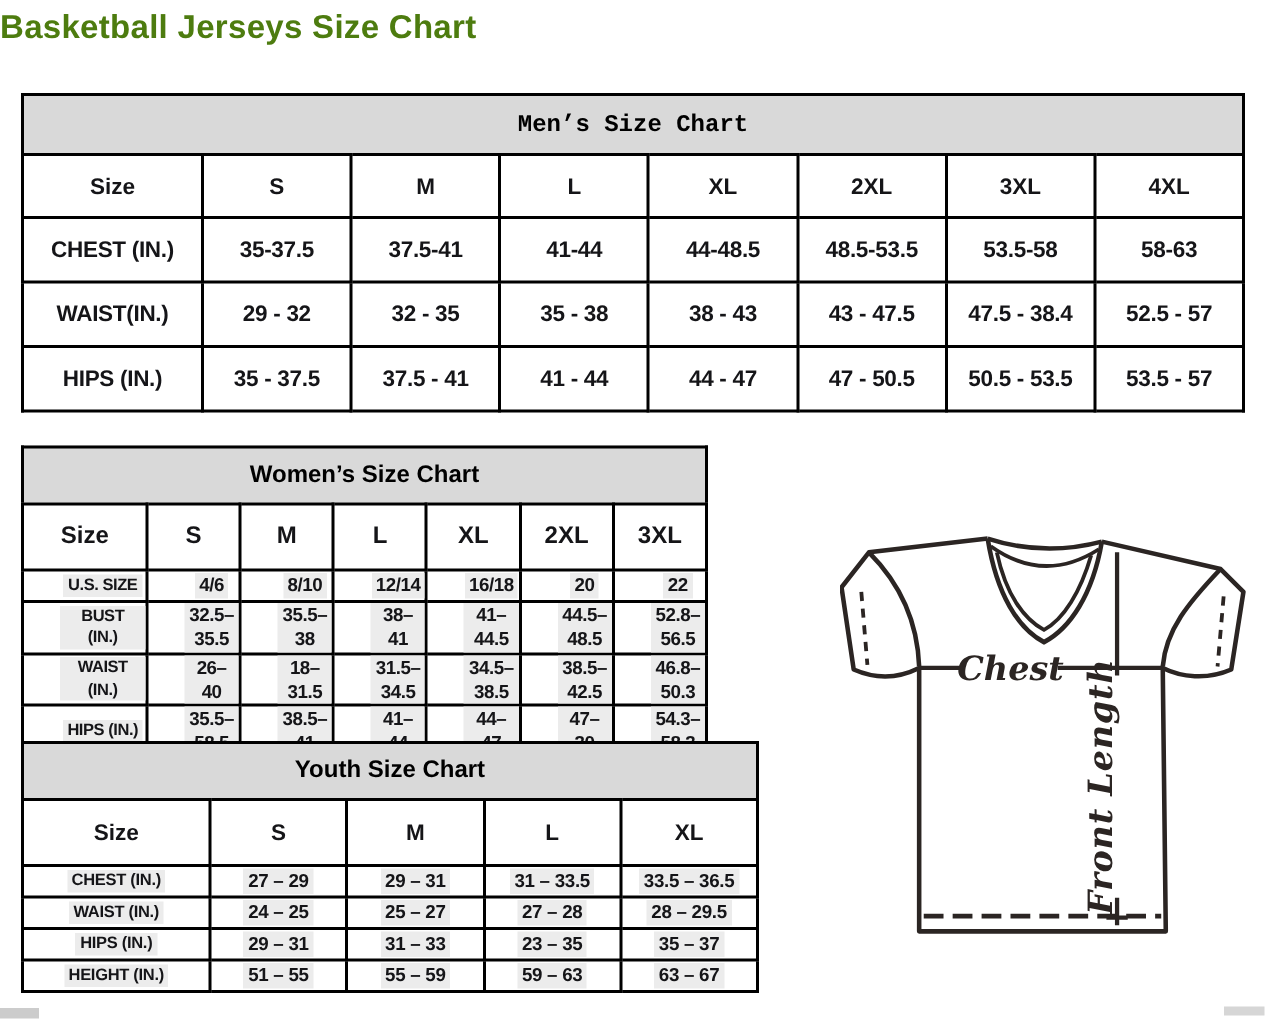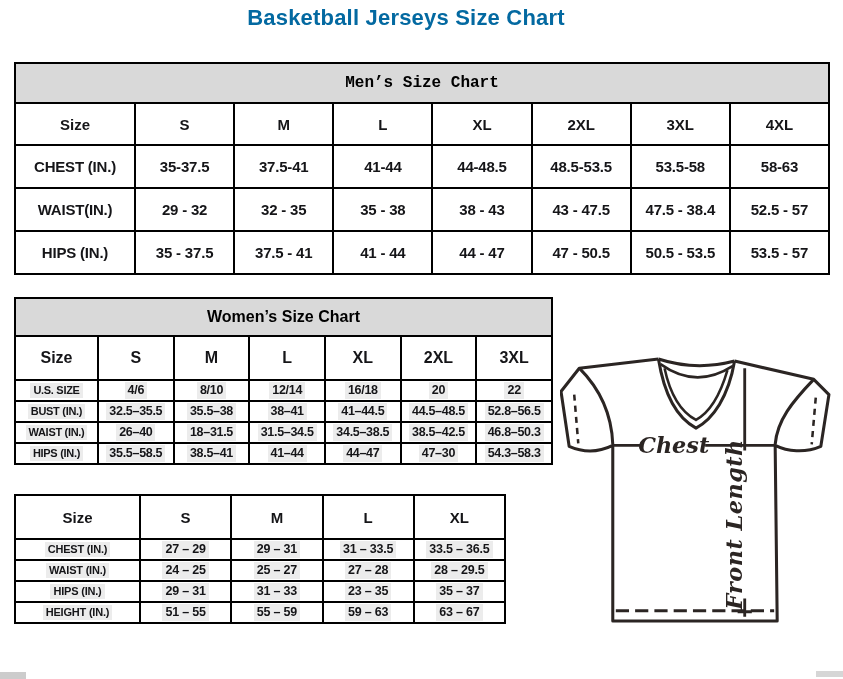--- a/index.html
+++ b/index.html
@@ -3,46 +3,46 @@
 <meta charset="utf-8">
 <style>
   html,body{margin:0;padding:0;}
   body{
     width:843px;height:679px;position:relative;overflow:hidden;
     background:#ffffff;color:#111;
     font-family:"Liberation Sans",sans-serif;
   }
   .page-title{
     position:absolute;top:5px;left:0;width:812px;margin:0;
-    text-align:center;font-size:22px;font-weight:bold;color:#0369a1;
+    font-size:22px;font-weight:bold;color:#4d7c0f;
     letter-spacing:.2px;
   }
   .size-table{position:absolute;}
   .t-title{
     background:#d9d9d9;border:2px solid #000;border-bottom:none;
     display:flex;align-items:center;justify-content:center;
     font-weight:bold;color:#000;
   }
   table{width:100%;border-collapse:collapse;table-layout:fixed;}
   th,td{
     border:2px solid #000;text-align:center;vertical-align:middle;
     font-weight:bold;padding:0;color:#151518;
   }
   
   .mens-pos{left:14px;top:62px;width:816px;}
   .mens .t-title{height:38px;font-size:16px;font-family:Liberation Mono, monospace;}
   .mens th:first-child,.mens td:first-child{width:118px;}
   .mens .head-row th{height:40px;font-size:15px;}
   .mens tbody th,.mens tbody td{height:41px;font-size:15px;letter-spacing:-.2px;}
   
-  .womens-pos{left:14px;top:297px;width:539px;}
+  .womens-pos{left:14px;top:297px;width:458px;}
   .womens .t-title{height:36px;font-size:16px;}
   .womens th:first-child,.womens td:first-child{width:81px;}
   .womens .head-row th{height:42px;font-size:16px;}
-  .womens tbody th,.womens tbody td{height:19px;font-size:12.5px;letter-spacing:-.3px;}
+  .womens tbody th,.womens tbody td{height:19px;font-size:12.5px;letter-spacing:-.3px;padding-left:24px;}
   .womens tbody .row-label{font-size:11px;}
   
   .youth-pos{left:14px;top:494px;width:492px;}
   .youth .t-title{height:36px;font-size:16px;}
   .youth th:first-child,.youth td:first-child{width:123px;}
   .youth .head-row th{height:42px;font-size:15px;}
   .youth tbody th,.youth tbody td{height:19px;font-size:12.5px;letter-spacing:-.2px;}
   .youth tbody .row-label{font-size:11px;}
 
   .hl{background:#ececec;padding:0 3px;display:inline-block;line-height:1.3;}
@@ -163,20 +163,21 @@
           <td><span class="hl">41–44</span></td>
           <td><span class="hl">44–47</span></td>
           <td><span class="hl">47–30</span></td>
           <td><span class="hl">54.3–58.3</span></td>
         </tr>
       </tbody>
     </table>
 </section>
 
 <section class="size-table youth-pos youth">
+  <div class="t-title">Youth Size Chart</div>
   <table>
       <thead>
         <tr class="head-row">
           <th>Size</th>
           <th>S</th>
           <th>M</th>
           <th>L</th>
           <th>XL</th>
         </tr>
       </thead>

